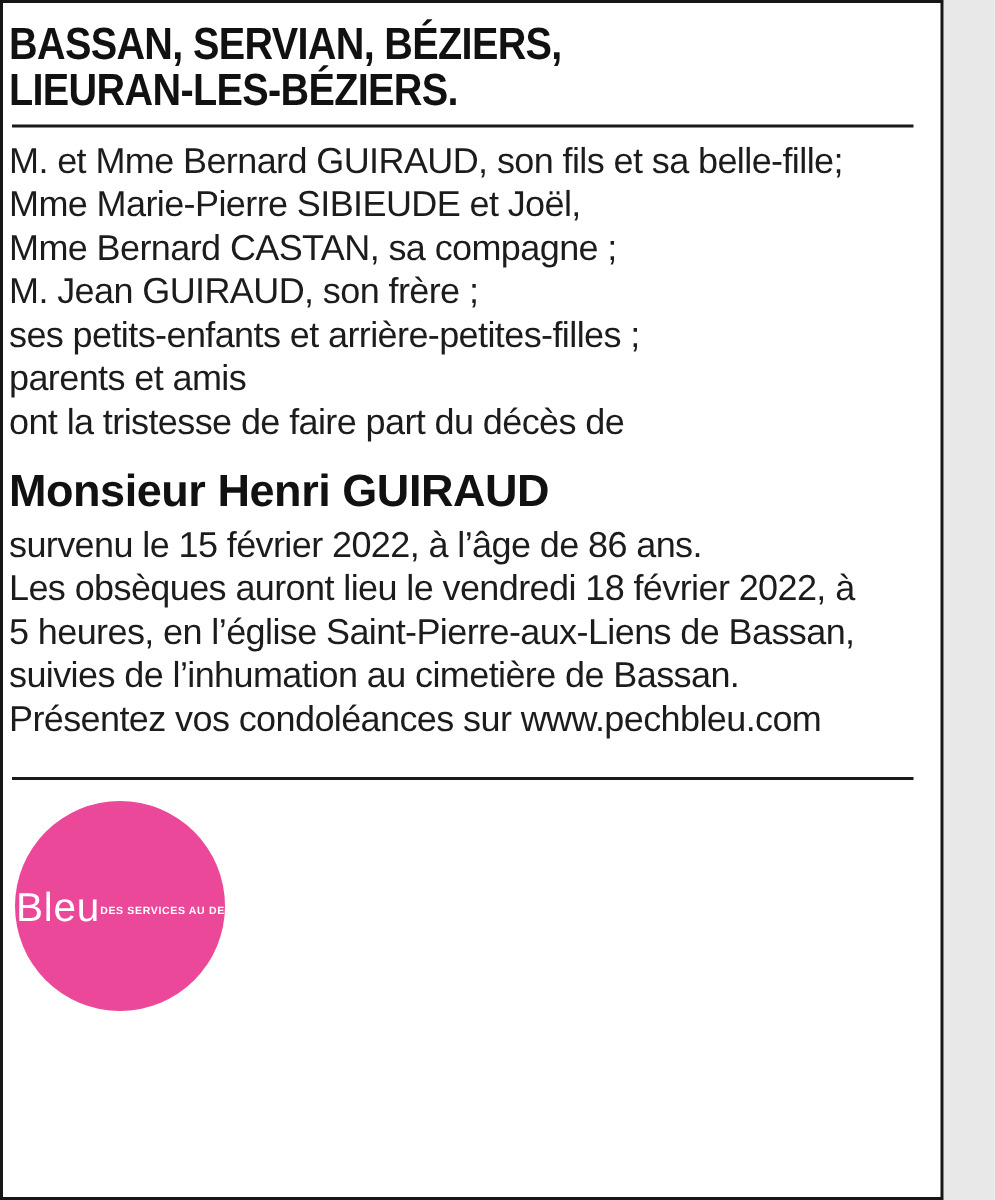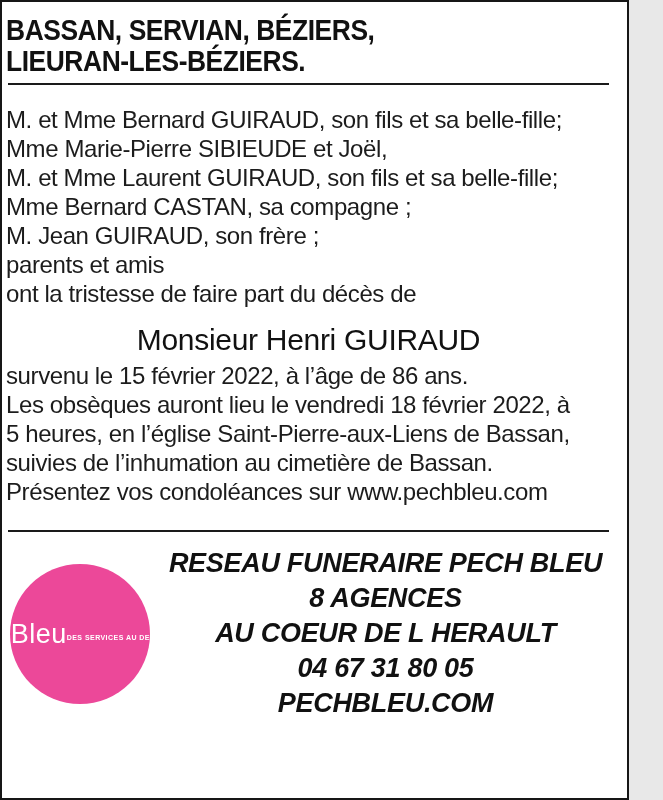--- a/index.html
+++ b/index.html
@@ -25,33 +25,33 @@
     transform-origin: left center;
     white-space: nowrap;
     color: #111;
   }
   .rule {
     height: 2px;
     background: #1a1a1a;
     margin: 7px 2px 0 2px;
   }
   
-  .bodytext { margin-top: 20px; }
+  .bodytext { margin-top: 8px; }
   .bodytext p {
     font-size: 24px;
     line-height: 29px;
     font-weight: 400;
     letter-spacing: -0.4px;
     white-space: nowrap;
     color: #1c1c1c;
   }
   .deceased-name {
-    text-align: center;
+    text-align: left;
     font-size: 30px;
-    font-weight: normal;
+    font-weight: bold;
     letter-spacing: -0.3px;
     color: #111;
     margin: 15px 0 1px 0;
   }
   .details { margin-top: 4px; }
   .rule-bottom { margin-top: 24px; }
   
   .footer {
     display: flex;
     align-items: center;
@@ -108,23 +108,23 @@
   <header>
     <div class="towns">BASSAN, SERVIAN, BÉZIERS,</div>
     <div class="towns">LIEURAN-LES-BÉZIERS.</div>
   </header>
 
   <div class="rule"></div>
 
   <section class="bodytext">
     <p>M. et Mme Bernard GUIRAUD, son fils et sa belle-fille;</p>
     <p>Mme Marie-Pierre SIBIEUDE et Joël,</p>
-    <p>M. et Mme Laurent GUIRAUD, son fils et sa belle-fille;</p>
     <p>Mme Bernard CASTAN, sa compagne ;</p>
     <p>M. Jean GUIRAUD, son frère ;</p>
+    <p>ses petits-enfants et arrière-petites-filles ;</p>
     <p>parents et amis</p>
     <p>ont la tristesse de faire part du décès de</p>
   </section>
 
   <h2 class="deceased-name">Monsieur Henri GUIRAUD</h2>
 
   <section class="bodytext details">
     <p>survenu le 15 février 2022, à l’âge de 86 ans.</p>
     <p>Les obsèques auront lieu le vendredi 18 février 2022, à</p>
     <p>5 heures, en l’église Saint-Pierre-aux-Liens de Bassan,</p>
@@ -139,23 +139,16 @@
     <div class="logo-circle">
       <svg class="logo-bird" viewBox="0 0 96 48" fill="none" xmlns="http://www.w3.org/2000/svg">
         <path d="M6 30 C24 22, 44 12, 62 6 C54 14, 44 20, 34 24" stroke="#ffffff" stroke-width="1.4" stroke-linecap="round"></path>
         <path d="M4 36 C26 28, 50 20, 78 20 C84 20, 88 22, 90 25 C84 24, 74 25, 64 28 C44 34, 20 38, 4 36 Z" stroke="#ffffff" stroke-width="1.4" stroke-linecap="round" stroke-linejoin="round"></path>
         <path d="M64 28 C74 24, 84 23, 90 25 C86 28, 78 30, 70 30" stroke="#ffffff" stroke-width="1.1" stroke-linecap="round"></path>
       </svg>
       <div class="logo-word">Pech Bleu</div>
       <div class="logo-tagline">DES SERVICES AU DELÀ DU FUNÉRAIRE</div>
     </div>
 
-    <div class="footer-lines">
-      <p>RESEAU FUNERAIRE PECH BLEU</p>
-      <p>8 AGENCES</p>
-      <p>AU COEUR DE L HERAULT</p>
-      <p>04 67 31 80 05</p>
-      <p>PECHBLEU.COM</p>
-    </div>
 
   </footer>
 
 </div>
 
 </body></html>

